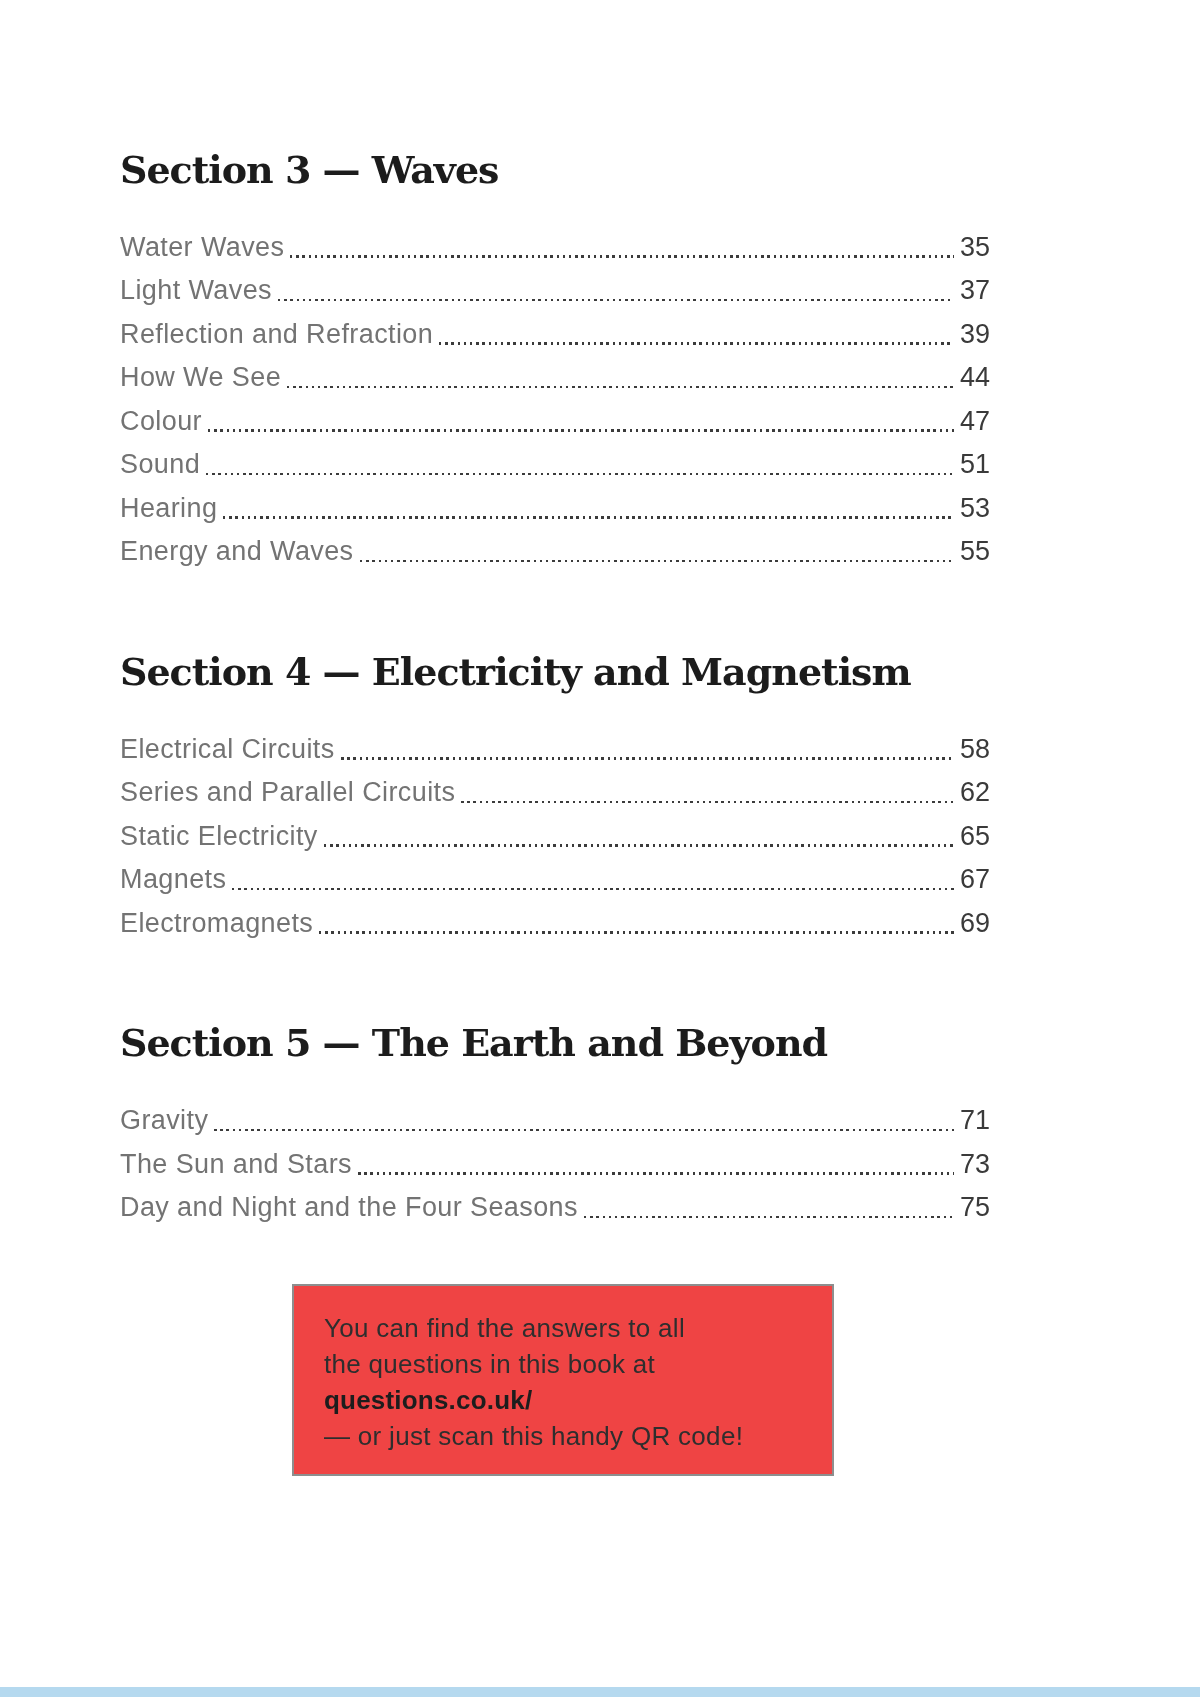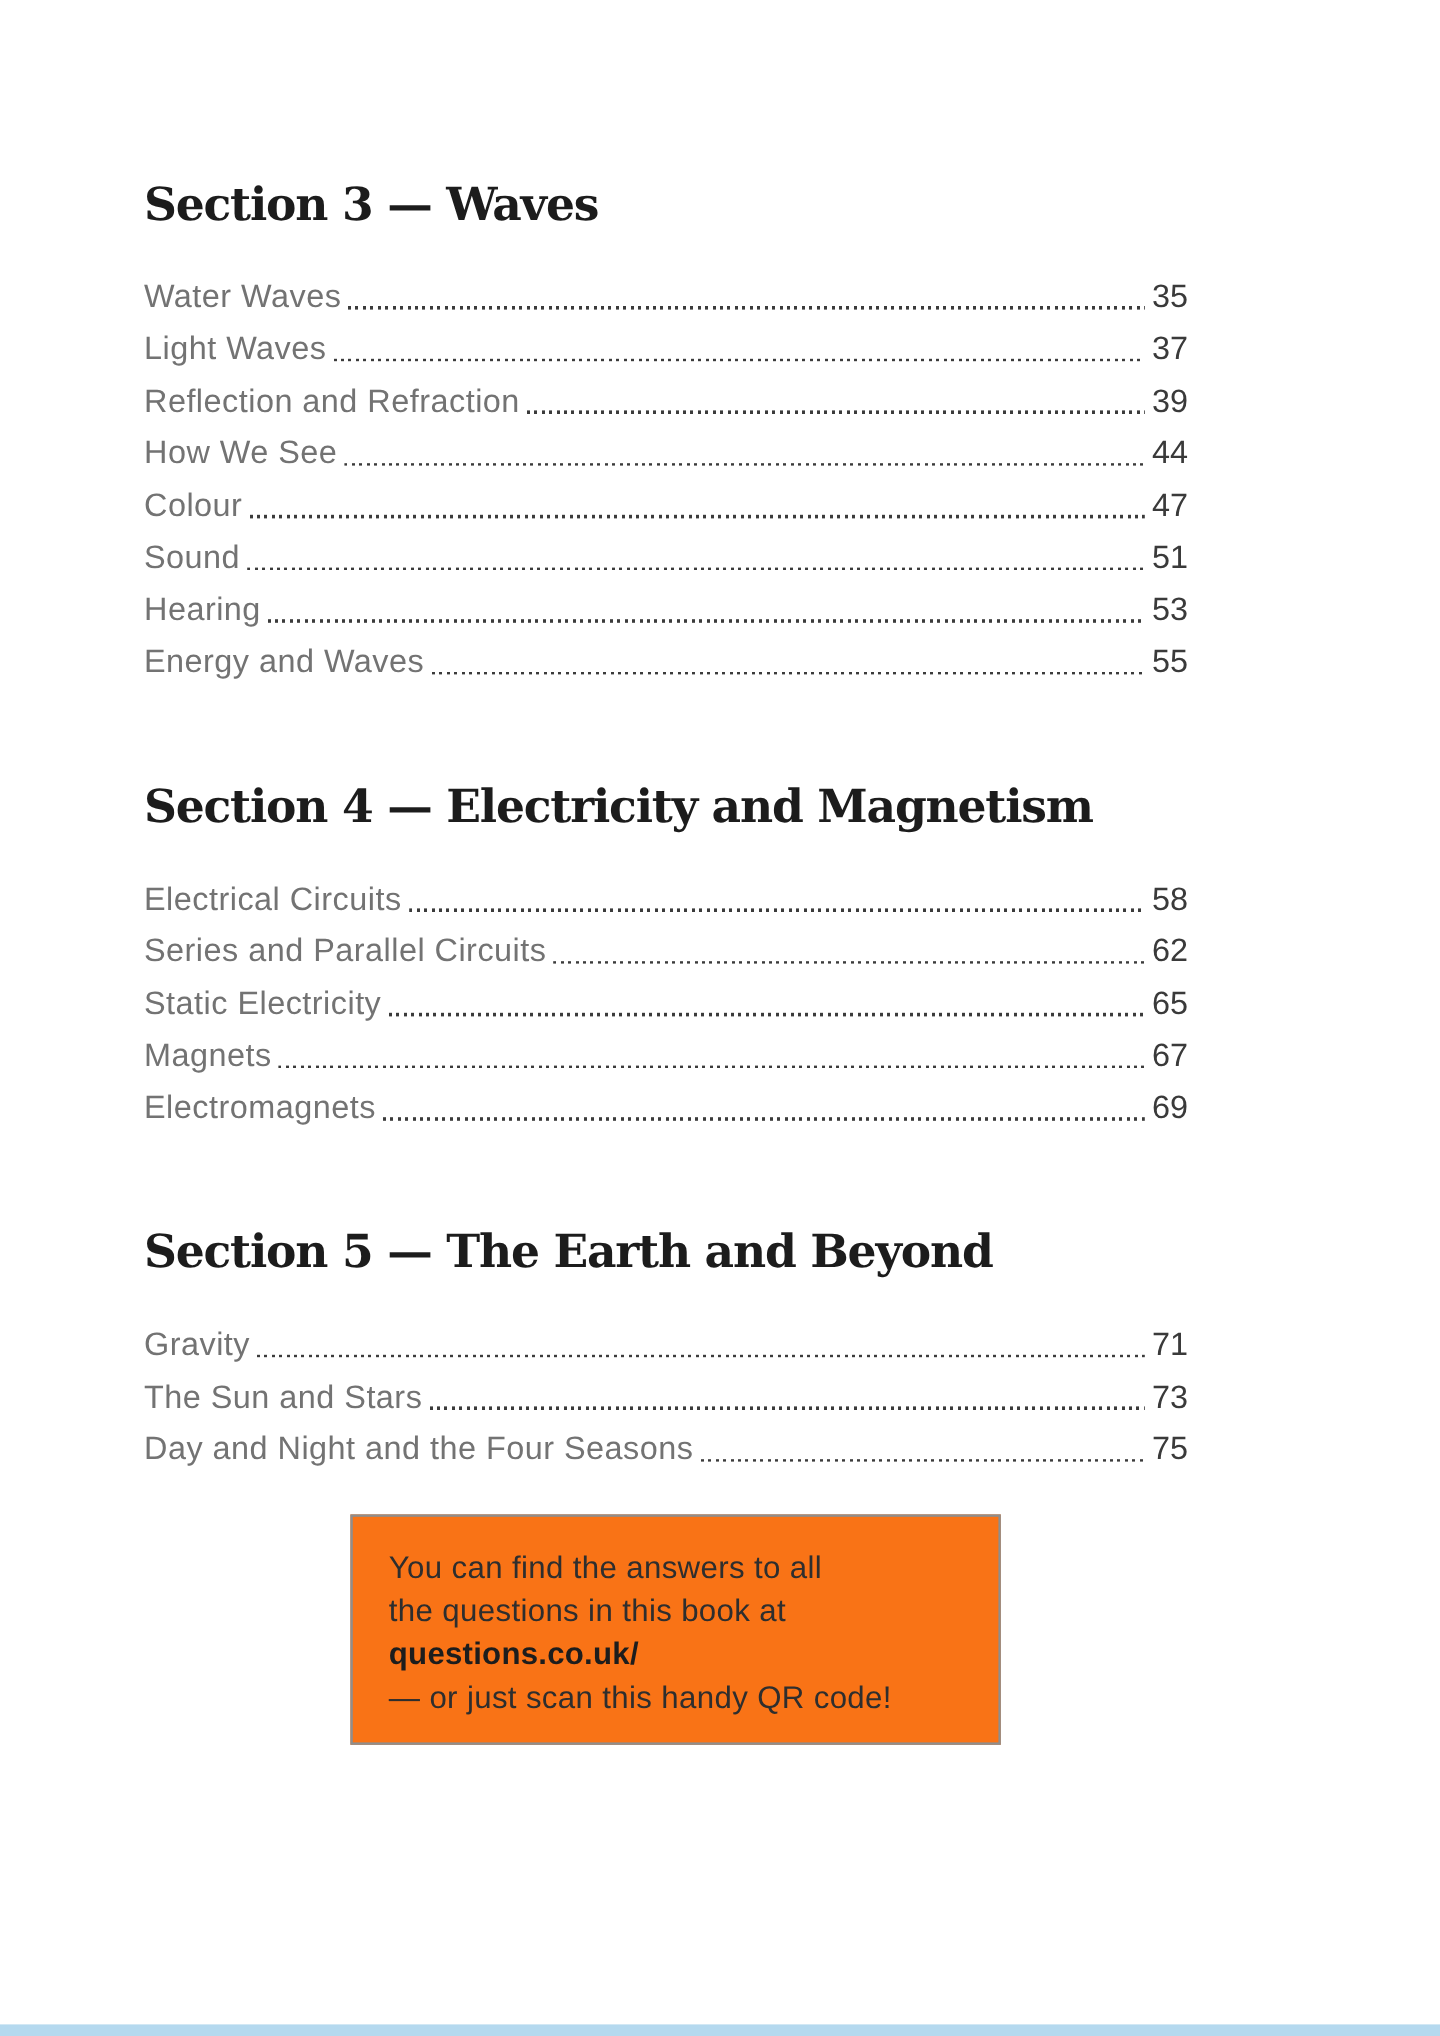--- a/index.html
+++ b/index.html
@@ -68,26 +68,26 @@
 
   .toc-page {
     font-size: 27px;
     font-weight: 300;
     color: #3a3a3a;
     flex: 0 0 auto;
   }
 
   
   .answers-box {
-    margin-top: 26px;
+    margin-top: 48px;
     margin-left: 172px;
     width: 542px;
     border: 2px solid #8e8e8e;
     padding: 24px 20px 20px 30px;
-    background: #f97316;
+    background: #ef4444;
   }
 
   .answers-box .box-line {
     font-size: 26px;
     font-weight: 300;
     letter-spacing: 0.3px;
     line-height: 36px;
     color: #2e2e2e;
   }
 

